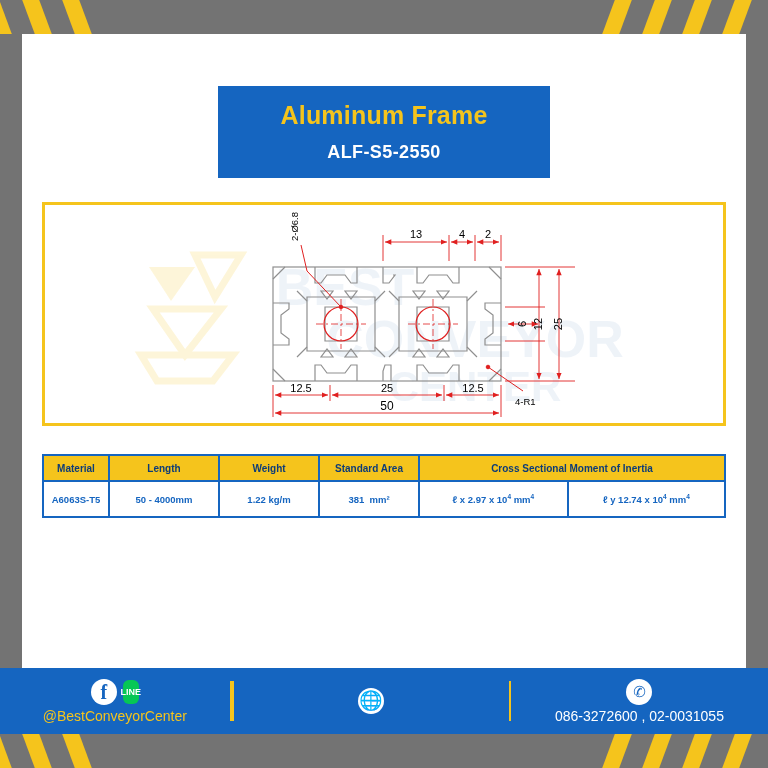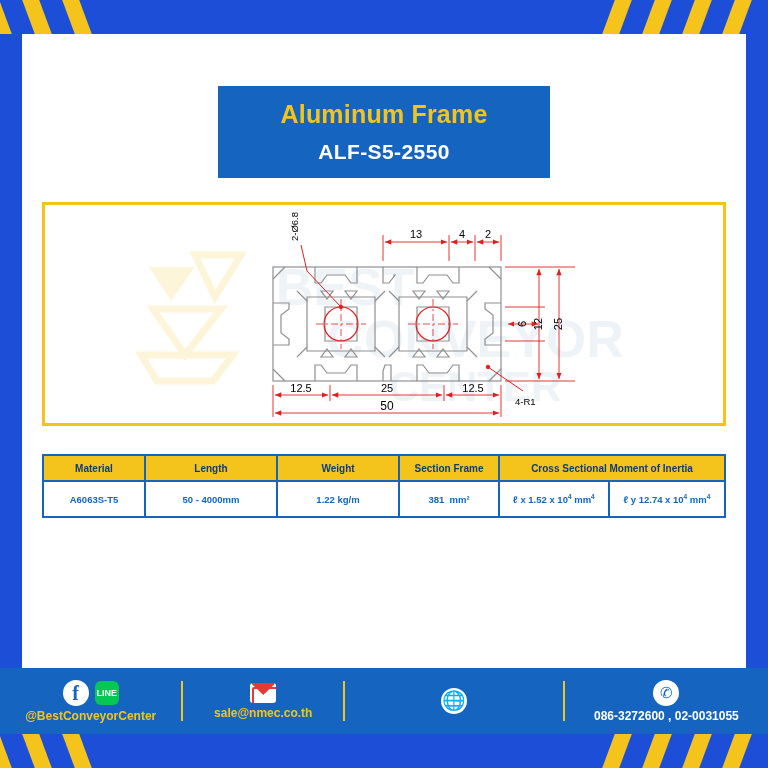--- a/index.html
+++ b/index.html
@@ -5,21 +5,21 @@
   * { box-sizing: border-box; }
   html, body { margin:0; padding:0; }
   body {
     width:768px; height:768px;
     font-family:"Liberation Sans", sans-serif;
     background:#1565c0;
     overflow:hidden;
   }
 
   
-  #page { position:relative; width:768px; height:768px; background:#1d4ed8; }
+  #page { position:relative; width:768px; height:768px; background:#737373; }
 
   .chevron-band { position:absolute; left:0; width:768px; height:34px; overflow:hidden; }
   .chevron-band.top { top:0; }
   .chevron-band.bottom { bottom:0; }
   .chev {
     position:absolute; top:-6px; width:34px; height:46px;
     background:#f5c41c;
     clip-path: polygon(0 0, 50% 0, 100% 100%, 50% 100%);
   }
   .chev.b { clip-path: polygon(50% 0, 100% 0, 50% 100%, 0 100%); }
@@ -34,21 +34,21 @@
   #title-block {
     position:absolute; left:196px; top:52px; width:332px; height:92px;
     background:#1565c0;
     display:flex; flex-direction:column; align-items:center; justify-content:center;
     line-height:1.06;
   }
   #title-block .t1 {
     color:#f5c41c; font-size:25px; font-weight:bold; letter-spacing:.2px;
   }
   #title-block .t2 {
-    color:#ffffff; font-size:21px; font-weight:bold; margin-top:14px; letter-spacing:.4px;
+    color:#ffffff; font-size:18px; font-weight:bold; margin-top:14px; letter-spacing:.4px;
   }
 
   
   #draw-frame {
     position:absolute; left:20px; top:168px; width:684px; height:224px;
     border:3px solid #f5c41c; background:#ffffff; overflow:hidden;
   }
   #watermark {
     position:absolute; left:0; top:0; width:684px; height:224px;
     opacity:.30; pointer-events:none;
@@ -76,31 +76,31 @@
 
   
   #footer {
     position:absolute; left:0; bottom:34px; width:768px; height:66px;
     background:#1565c0; display:flex; align-items:center;
   }
   .fcell { display:flex; align-items:center; justify-content:center; height:100%; position:relative; }
   .fdiv { width:2px; height:40px; background:#f5c41c; }
   .fcol { display:flex; flex-direction:column; align-items:center; justify-content:center; gap:3px; }
   .frow { display:flex; align-items:center; gap:6px; }
-  .ftext { color:#f5c41c; font-size:12px; font-weight:bold; white-space:nowrap; }
+  .ftext { color:#f5c41c; font-size:14px; font-weight:normal; white-space:nowrap; }
   .ftext.white { color:#ffffff; }
 
   .ico { display:inline-flex; align-items:center; justify-content:center; }
   .ico-fb {
     width:26px; height:26px; border-radius:50%; background:#ffffff; color:#1565c0;
     font-size:20px; font-weight:bold; font-family:"Liberation Serif", serif;
     line-height:24px;
   }
   .ico-line {
-    width:24px; height:24px; border-radius:6px; background:#06c755; color:#ffffff;
+    width:16px; height:24px; border-radius:6px; background:#06c755; color:#ffffff;
     font-size:9px; font-weight:bold; line-height:24px;
   }
   .ico-mail {
     width:26px; height:20px; border-radius:3px; background:#ffffff;
     position:relative; overflow:hidden;
   }
   .ico-mail:before {
     content:""; position:absolute; left:0; top:0; width:26px; height:20px;
     background:#e53935;
     clip-path: polygon(0 0, 100% 0, 50% 62%);
@@ -270,39 +270,39 @@
         <text x="256" y="187" font-size="11" fill="#000" text-anchor="middle" font-family="Liberation Sans, sans-serif">12.5</text>
         <text x="342" y="187" font-size="11" fill="#000" text-anchor="middle" font-family="Liberation Sans, sans-serif">25</text>
         <text x="428" y="187" font-size="11" fill="#000" text-anchor="middle" font-family="Liberation Sans, sans-serif">12.5</text>
         <text x="342" y="205" font-size="12" fill="#000" text-anchor="middle" font-family="Liberation Sans, sans-serif">50</text>
       </svg>
     </div>
 
     <table id="spec-table">
       <thead>
         <tr>
-          <th style="width:102px">Material</th>
-          <th style="width:132px">Length</th>
-          <th style="width:122px">Weight</th>
-          <th style="width:100px">Section Frame</th>
+          <th style="width:66px">Material</th>
+          <th style="width:110px">Length</th>
+          <th style="width:100px">Weight</th>
+          <th style="width:100px">Standard Area</th>
           <th colspan="2">Cross Sectional Moment of Inertia</th>
         </tr>
       </thead>
       <tbody>
         <tr>
           <td>A6063S-T5</td>
           <td>50 - 4000mm</td>
           <td>1.22 kg/m</td>
           <td>
             <span>381</span>
             &nbsp;<span>mm²</span>
           </td>
           <td>
             <span>ℓ x</span>
-            <span>1.52 x 10</span><sup>4</sup>
+            <span>2.97 x 10</span><sup>4</sup>
             <span>mm</span><sup>4</sup>
           </td>
           <td>
             <span>ℓ y</span>
             <span>12.74 x 10</span><sup>4</sup>
             <span>mm</span><sup>4</sup>
           </td>
         </tr>
       </tbody>
     </table>
@@ -316,26 +316,20 @@
         <div class="frow">
           <span class="ico ico-fb">f</span>
           <span class="ico ico-line">LINE</span>
         </div>
         <div class="ftext">@BestConveyorCenter</div>
       </div>
     </div>
 
     <div class="fdiv"></div>
 
-    <div class="fcell" style="flex:1.1">
-      <div class="fcol">
-        <span class="ico ico-mail"></span>
-        <div class="ftext">sale@nmec.co.th</div>
-      </div>
-    </div>
 
     <div class="fdiv"></div>
 
     <div class="fcell" style="flex:1.5">
       <div class="fcol">
         <span class="ico ico-globe">🌐</span>
       </div>
     </div>
 
     <div class="fdiv"></div>

